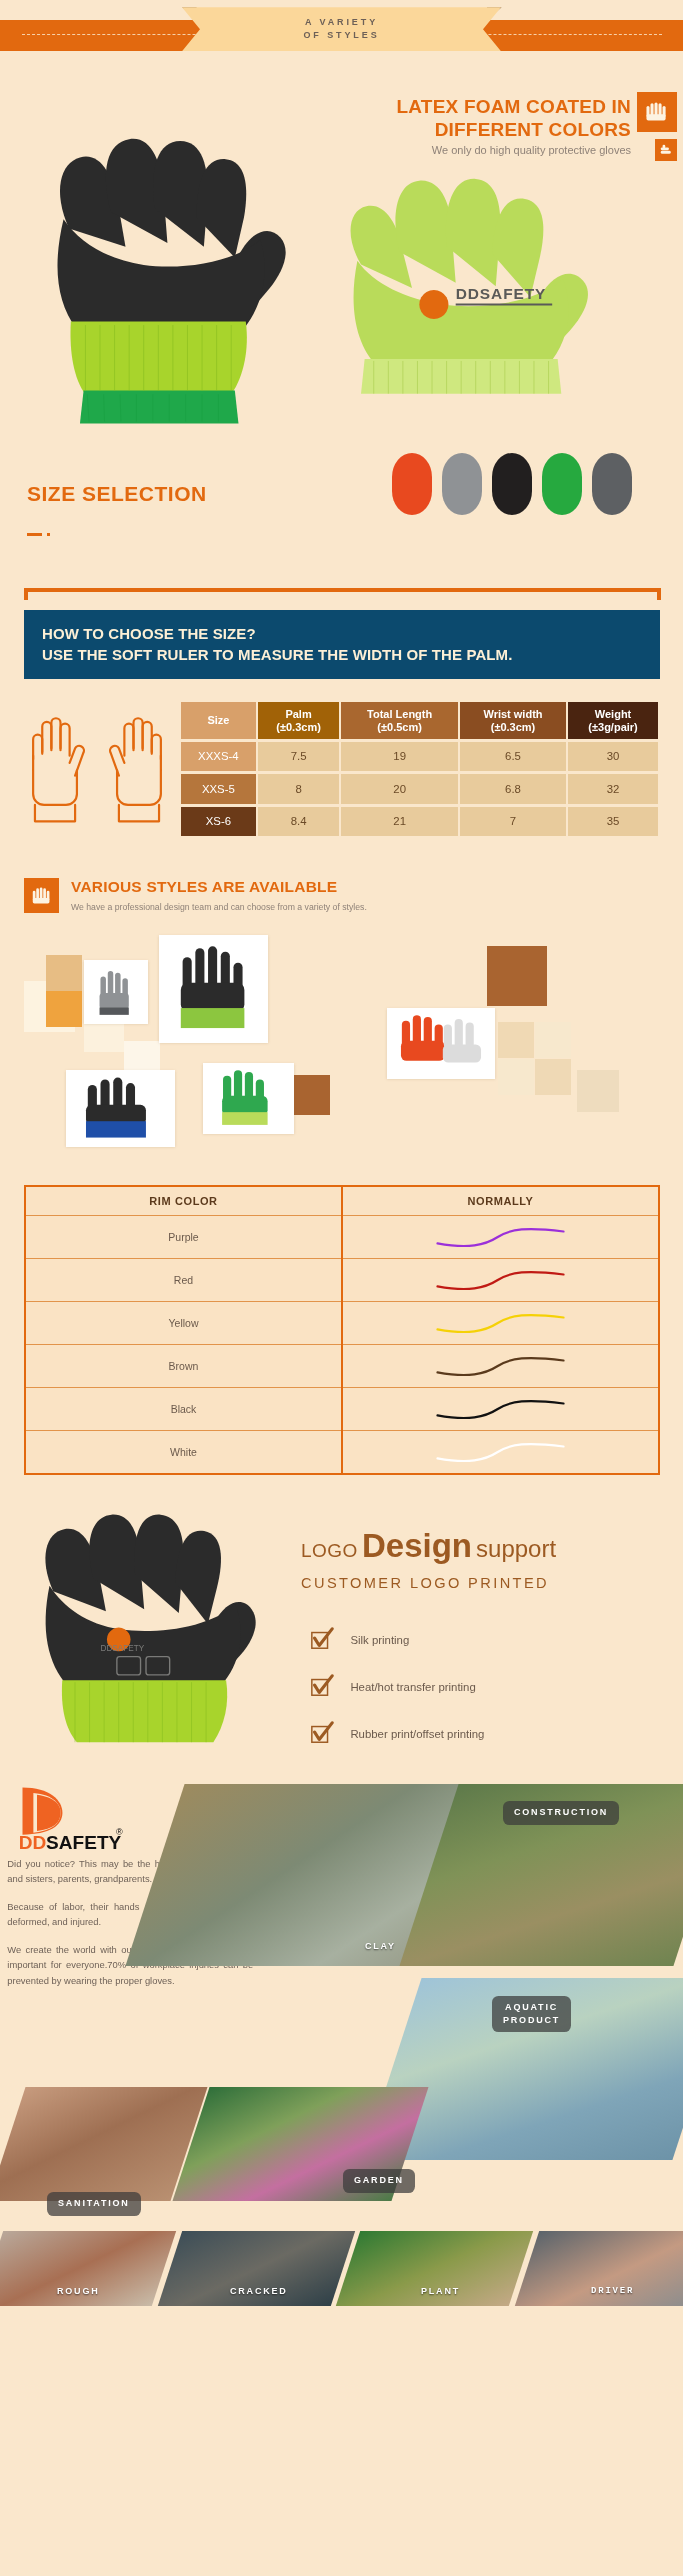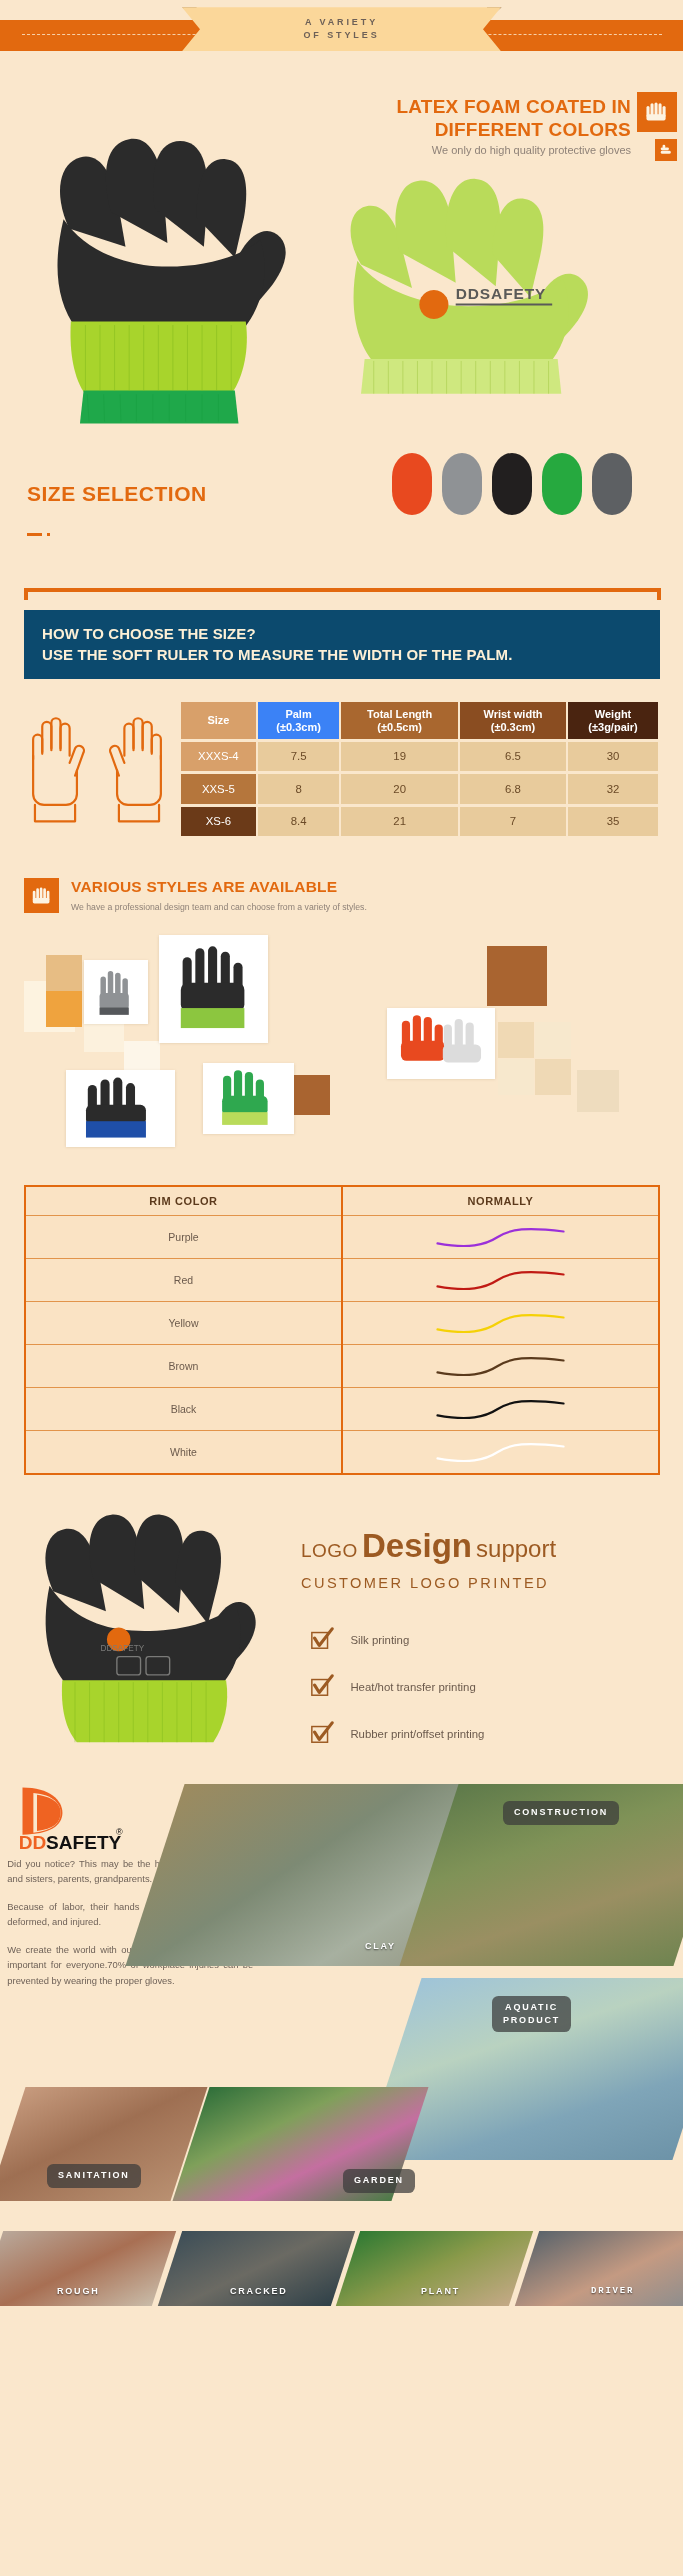--- a/index.html
+++ b/index.html
@@ -291,21 +291,21 @@
         </g>
       </svg>
     </div>
 
     <table class="size-table">
       <thead>
         <tr>
           <th style="background:#d8a06a">
             <div>Size</div>
           </th>
-          <th style="background:#3b82f6">
+          <th style="background:#a16207">
             <div>Palm</div>
             <div>(±0.3cm)</div>
           </th>
           <th style="background:#a9672f">
             <div>Total Length</div>
             <div>(±0.5cm)</div>
           </th>
           <th style="background:#8a4d21">
             <div>Wrist width</div>
             <div>(±0.3cm)</div>
@@ -602,21 +602,21 @@
 
     <div class="pimg" style="left:392px;top:210px;width:310px;height:182px;background:linear-gradient(160deg,#9fc4d8 0%,#b9d2c0 35%,#7fa5b8 70%,#6d93a8 100%);transform:skewX(-18deg);">
     </div>
     <div class="plabel chip" style="left:492px;top:228px;">
       <div>AQUATIC</div>
       <div>PRODUCT</div>
     </div>
 
     <div class="pimg" style="left:7.3px;top:319px;width:182px;height:114px;background:linear-gradient(150deg,#c79b7e 0%,#9e6f52 45%,#b99071 100%);transform:skewX(-18deg);">
     </div>
-    <div class="plabel chip" style="left:47px;top:396px;">SANITATION</div>
+    <div class="plabel chip" style="left:47px;top:424px;">SANITATION</div>
 
     <div class="pimg" style="left:191px;top:319px;width:219px;height:114px;background:linear-gradient(150deg,#2f6f3a 0%,#7fa05a 35%,#c46fa0 65%,#4a7b45 100%);transform:skewX(-18deg);">
     </div>
     <div class="plabel chip" style="left:343px;top:401px;">GARDEN</div>
 
     <div class="strip">
       <div class="pimg" style="left:-9px;top:0;width:173px;height:75px;background:linear-gradient(150deg,#b9a89a 0%,#a86f53 50%,#c9bba8 100%);transform:skewX(-18deg);"></div>
       <div class="plabel" style="left:57px;top:55px;">ROUGH</div>
 
       <div class="pimg" style="left:170px;top:0;width:173px;height:75px;background:linear-gradient(150deg,#3d4e57 0%,#6b6a63 50%,#2f4048 100%);transform:skewX(-18deg);"></div>

